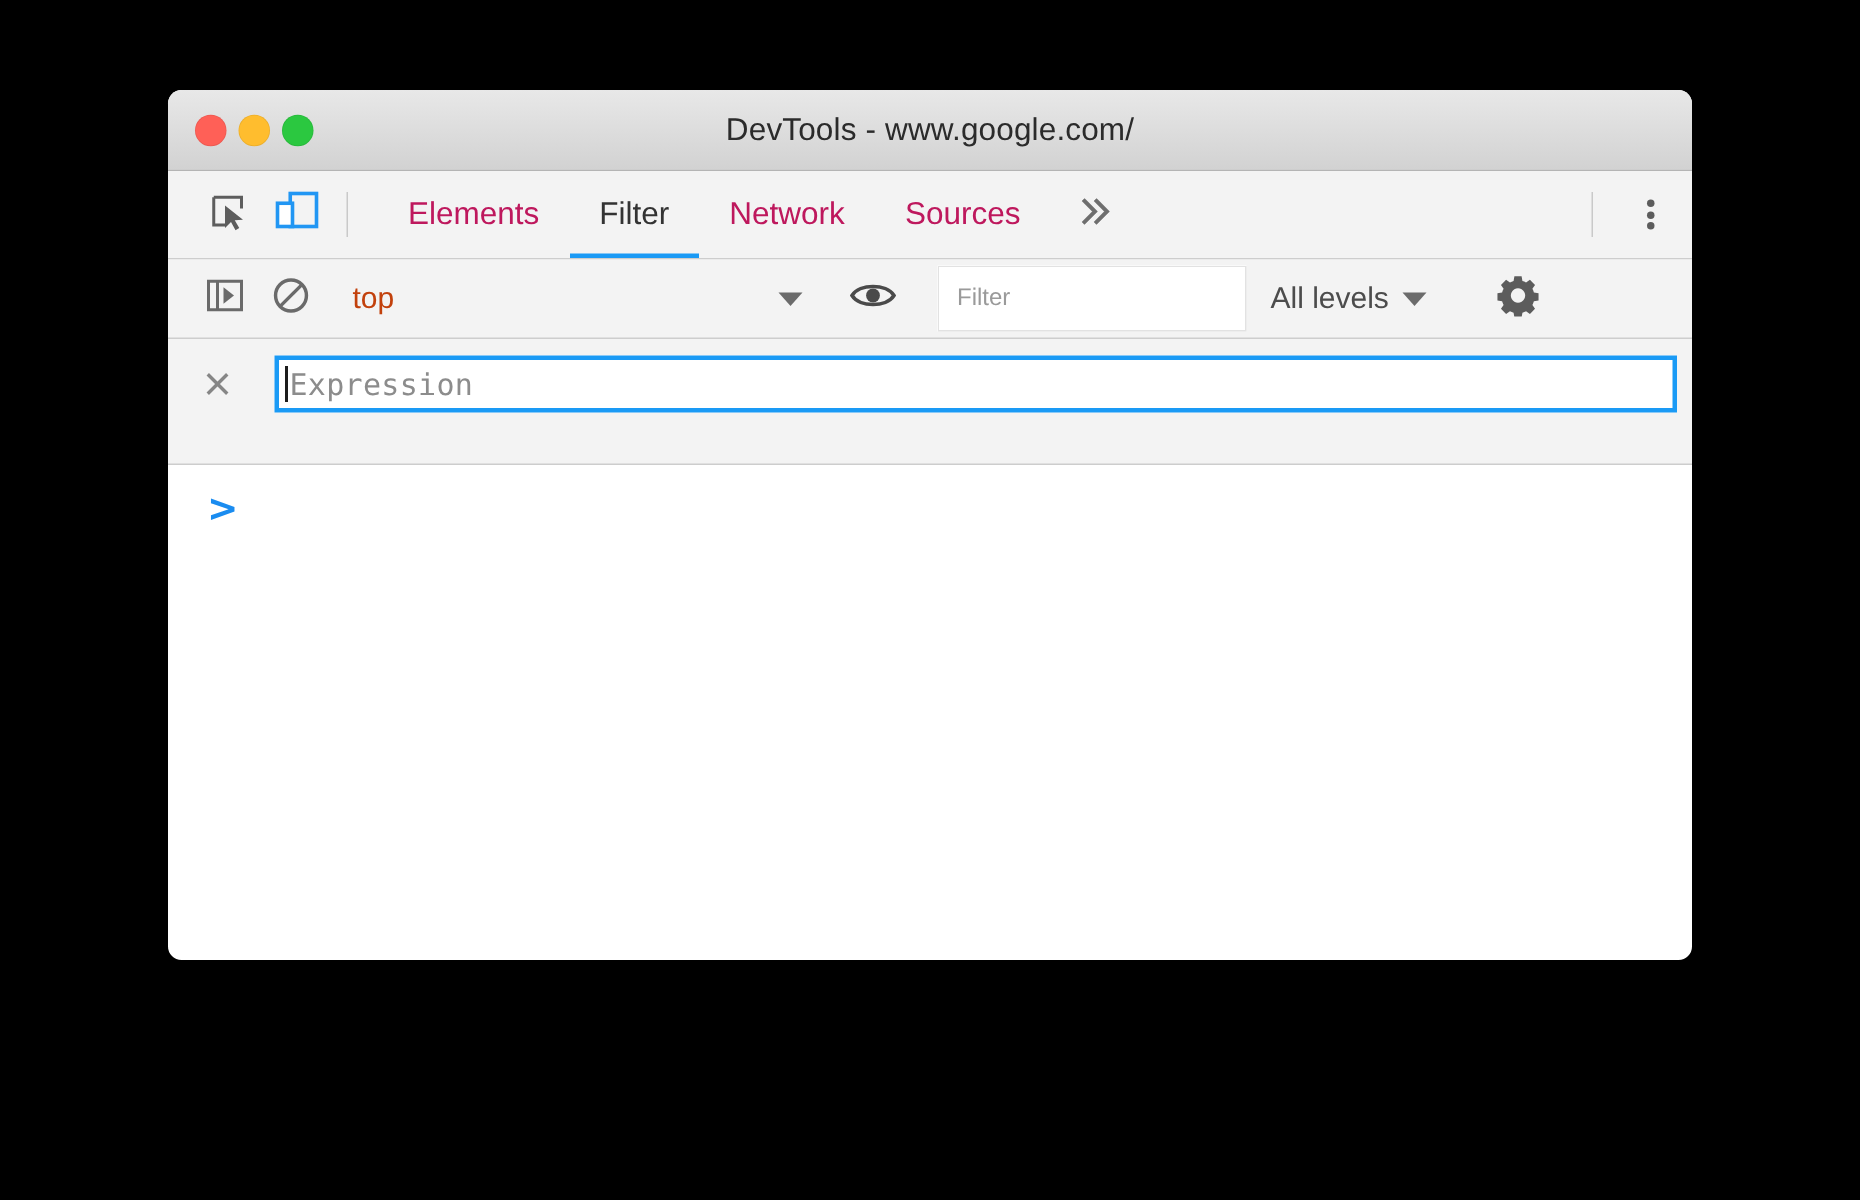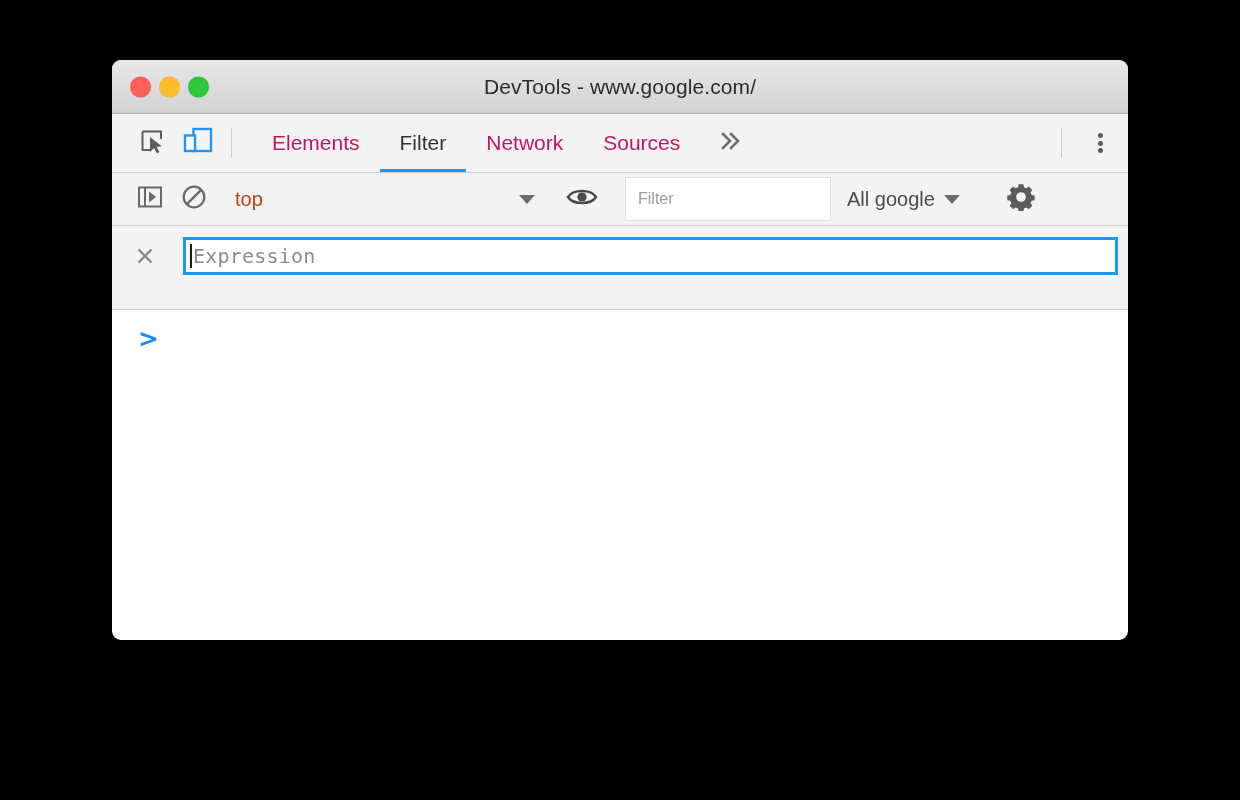--- a/index.html
+++ b/index.html
@@ -385,21 +385,21 @@
         </span>
       </div>
 
       <div class="vdiv" style="margin:11px 10px;"></div>
 
       <div class="filter-input">
         <span>Filter</span>
       </div>
 
       <div class="levels-select">
-        <span class="levels-label">All google</span>
+        <span class="levels-label">All levels</span>
         <span class="caret"></span>
       </div>
 
       <div class="vdiv" style="margin:11px 8px;"></div>
 
       <div class="ct-icon" style="margin-left:0;width:56px;">
         <span>
           <svg width="28" height="28" viewBox="0 0 28 28">
             <path fill="#5c5c5c" d="M14,9.2 a4.8,4.8 0 1 0 0.01,0 Z M11.6,1.2 h4.8 l0.55,3.1 a9.6,9.6 0 0 1 2.4,1.0 l2.6,-1.75 l3.4,3.4 l-1.75,2.6 a9.6,9.6 0 0 1 1.0,2.4 l3.1,0.55 v4.8 l-3.1,0.55 a9.6,9.6 0 0 1 -1.0,2.4 l1.75,2.6 l-3.4,3.4 l-2.6,-1.75 a9.6,9.6 0 0 1 -2.4,1.0 l-0.55,3.1 h-4.8 l-0.55,-3.1 a9.6,9.6 0 0 1 -2.4,-1.0 l-2.6,1.75 l-3.4,-3.4 l1.75,-2.6 a9.6,9.6 0 0 1 -1.0,-2.4 l-3.1,-0.55 v-4.8 l3.1,-0.55 a9.6,9.6 0 0 1 1.0,-2.4 l-1.75,-2.6 l3.4,-3.4 l2.6,1.75 a9.6,9.6 0 0 1 2.4,-1.0 Z"></path>
           </svg>

